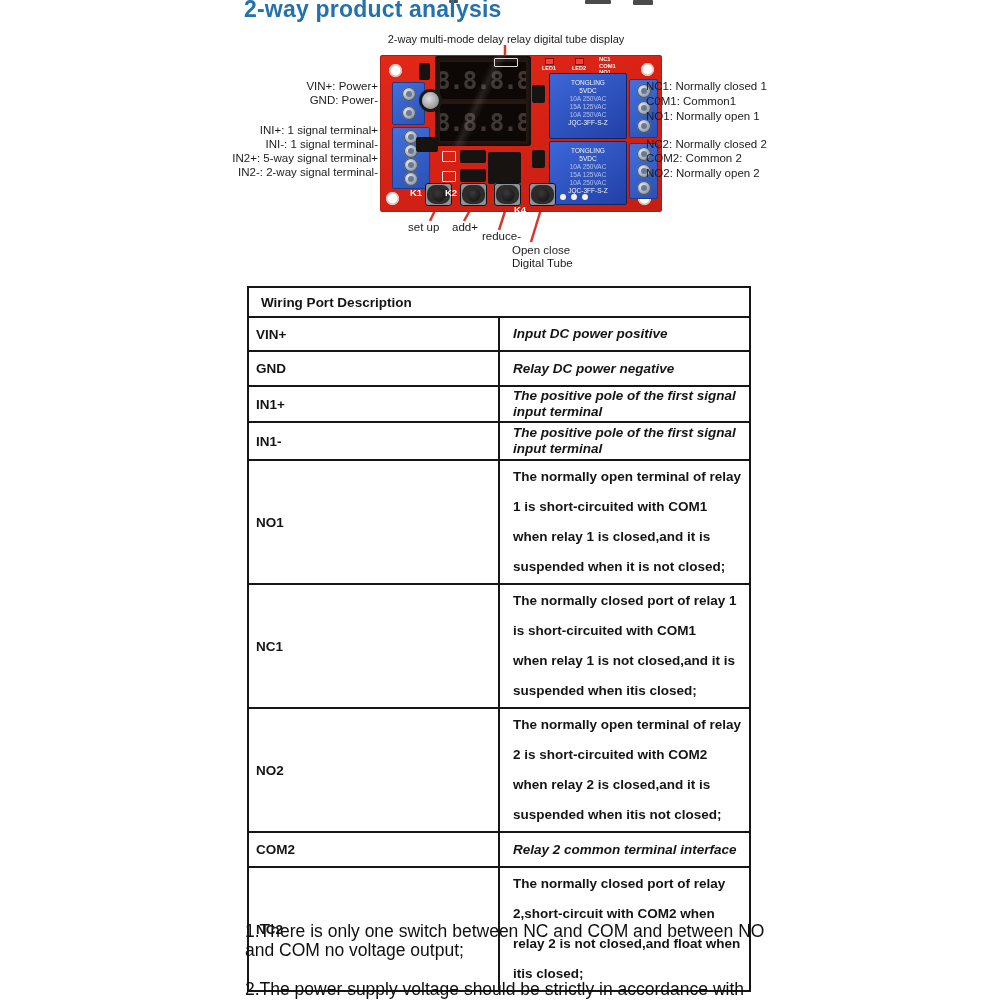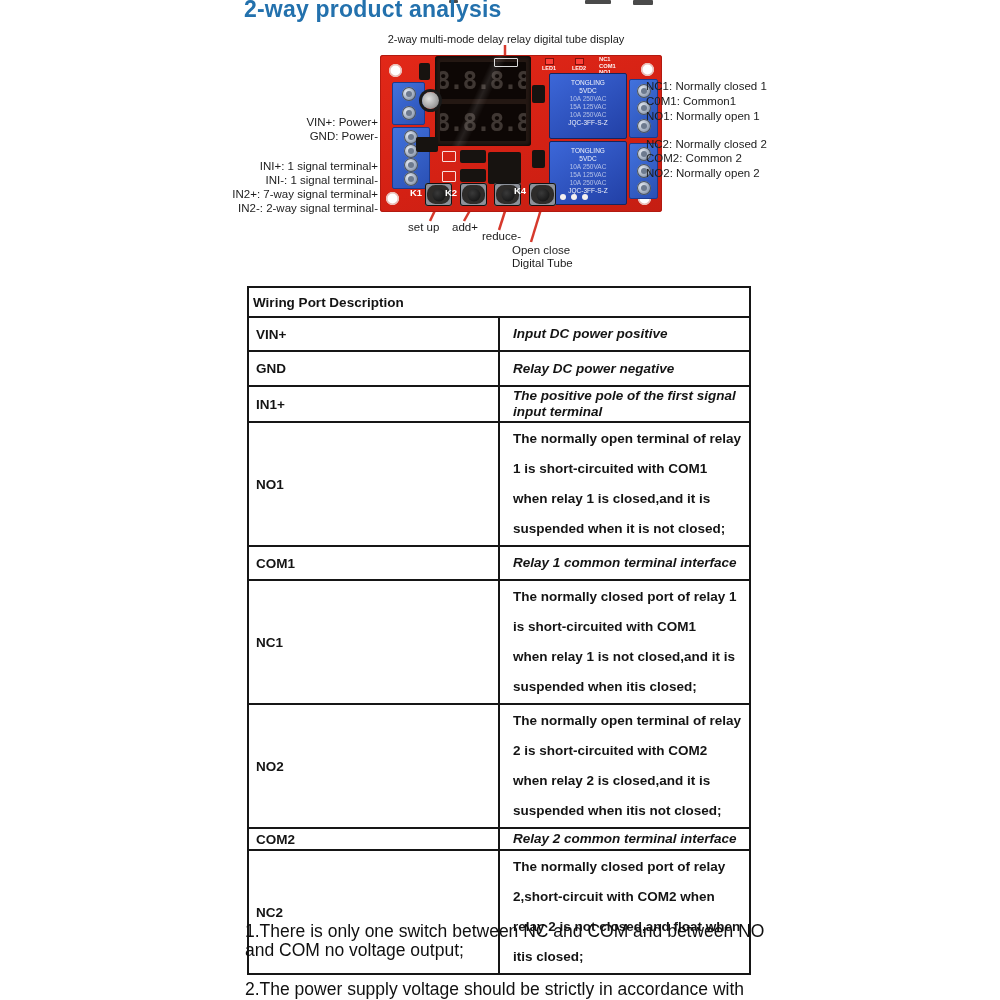--- a/index.html
+++ b/index.html
@@ -8,21 +8,21 @@
 
   
   .artifact{position:absolute;background:#4a4a4a;border-radius:1px;}
   .page-title{position:absolute;left:244px;top:-4px;font-size:23px;font-weight:bold;
               color:#2371ad;letter-spacing:.2px;white-space:nowrap;}
   .caption{position:absolute;left:506px;top:33px;transform:translateX(-50%);
            font-size:11px;color:#1b1b1b;white-space:nowrap;}
 
   
   .lbl{position:absolute;font-size:11.5px;color:#1c1c1c;white-space:nowrap;line-height:13px;}
-  .lbl-r{right:622px;text-align:right;margin-top:36px;}
+  .lbl-r{right:622px;text-align:right;}
   .lbl-l{left:646px;text-align:left;}
   .btn-note{position:absolute;font-size:11.5px;color:#1c1c1c;line-height:13px;white-space:pre-line;}
 
   
   .board{position:absolute;left:380px;top:55px;width:282px;height:157px;
          background:linear-gradient(160deg,#e22818 0%,#d42114 55%,#c51e12 100%);
          border-radius:3px;box-shadow:inset 0 0 0 1px #b31a10;}
   .hole{position:absolute;width:13px;height:13px;border-radius:50%;background:#fff;
         box-shadow:inset 0 0 0 1.5px #e8bdb6;}
   .term{position:absolute;background:linear-gradient(135deg,#4272dd,#2a50b4);
@@ -63,21 +63,21 @@
   .wdot{position:absolute;width:6px;height:6px;border-radius:50%;background:#f4f0ee;}
   .silkrect{position:absolute;border:1px solid rgba(255,255,255,.85);border-radius:1px;}
 
   
   table.wiring{position:absolute;left:247px;top:286px;border-collapse:collapse;table-layout:fixed;
                width:504px;font-size:13.5px;font-weight:bold;color:#141414;}
   table.wiring td{border:2px solid #161616;vertical-align:middle;box-sizing:border-box;}
   td.port{width:56px;padding-left:7px;}
   td.desc{padding-left:13px;padding-right:6px;white-space:pre-line;line-height:30px;}
   td.desc.single{line-height:16px;font-style:italic;}
-  td.header-cell{padding-left:4px;}
+  td.header-cell{padding-left:12px;}
 
   
   .notes{position:absolute;left:245px;top:902px;width:520px;font-size:17.5px;line-height:19.5px;
          color:#101010;white-space:pre-line;}
   .notes .note{margin:0;}
 
   svg.lines{position:absolute;left:0;top:0;pointer-events:none;}
 </style>
 </head>
 <body>
@@ -182,33 +182,33 @@
       <div class="screw"></div>
       <div class="screw"></div>
     </div>
 
     <div class="klabel" style="left:30px;top:133px;">K1</div>
     <div class="kbtn" style="left:45px;top:128px;"></div>
     <div class="klabel" style="left:65px;top:133px;">K2</div>
     <div class="kbtn" style="left:80px;top:128px;"></div>
     <div class="klabel" style="left:116px;top:133px;font-style:italic;">K3</div>
     <div class="kbtn" style="left:114px;top:128px;"></div>
-    <div class="klabel" style="left:134px;top:131px;">K4</div>
+    <div class="klabel" style="left:134px;top:150px;">K4</div>
     <div class="kbtn" style="left:149px;top:128px;"></div>
 
     <div class="wdot" style="left:180px;top:139px;"></div>
     <div class="wdot" style="left:191px;top:139px;"></div>
     <div class="wdot" style="left:202px;top:139px;"></div>
   </div>
 
   <div class="lbl lbl-r" style="top:80px;">VIN+: Power+</div>
   <div class="lbl lbl-r" style="top:94px;">GND: Power-</div>
   <div class="lbl lbl-r" style="top:124px;">INI+: 1 signal terminal+</div>
   <div class="lbl lbl-r" style="top:138px;">INI-: 1 signal terminal-</div>
-  <div class="lbl lbl-r" style="top:152px;">IN2+: 7-way signal terminal+</div>
+  <div class="lbl lbl-r" style="top:152px;">IN2+: 5-way signal terminal+</div>
   <div class="lbl lbl-r" style="top:166px;">IN2-: 2-way signal terminal-</div>
 
   <div class="lbl lbl-l" style="top:80px;">NC1: Normally closed 1</div>
   <div class="lbl lbl-l" style="top:95px;">C0M1: Common1</div>
   <div class="lbl lbl-l" style="top:110px;">NO1: Normally open 1</div>
   <div class="lbl lbl-l" style="top:138px;">NC2: Normally closed 2</div>
   <div class="lbl lbl-l" style="top:152px;">COM2: Common 2</div>
   <div class="lbl lbl-l" style="top:167px;">NO2: Normally open 2</div>
 
   <div class="btn-note" style="left:408px;top:221px;">set up</div>
@@ -227,40 +227,40 @@
       <td class="desc single">Input DC power positive</td>
         </tr>
     <tr style="height:35px;margin-left:6px;">
       <td class="port">GND</td>
       <td class="desc single">Relay DC power negative</td>
         </tr>
     <tr style="height:20px;">
       <td class="port">IN1+</td>
       <td class="desc single">The positive pole of the first signal input terminal</td>
         </tr>
+    <tr style="height:38px;">
+      <td class="port">IN1-</td>
+      <td class="desc single">The positive pole of the first signal input terminal</td>
+        </tr>
     <tr style="height:73px;">
       <td class="port">NO1</td>
       <td class="desc">The normally open terminal of relay 1 is short-circuited with COM1
 when relay 1 is closed,and it is suspended when it is not closed;</td>
         </tr>
-    <tr style="height:34px;">
-      <td class="port">COM1</td>
-      <td class="desc single">Relay 1 common terminal interface</td>
-        </tr>
     <tr style="height:72px;">
       <td class="port">NC1</td>
       <td class="desc">The normally closed port of relay 1 is short-circuited with COM1
 when relay 1 is not closed,and it is suspended when itis closed;</td>
         </tr>
     <tr style="height:73px;">
       <td class="port">NO2</td>
       <td class="desc">The normally open terminal of relay 2 is short-circuited with COM2
 when relay 2 is closed,and it is suspended when itis not closed;</td>
         </tr>
-    <tr style="height:22px;">
+    <tr style="height:35px;">
       <td class="port">COM2</td>
       <td class="desc single">Relay 2 common terminal interface</td>
         </tr>
     <tr style="height:77px;">
       <td class="port">NC2</td>
       <td class="desc">The normally closed port of relay 2,short-circuit with COM2 when
 relay 2 is not closed,and float when itis closed;</td>
         </tr>
   </tbody>
     </table>

